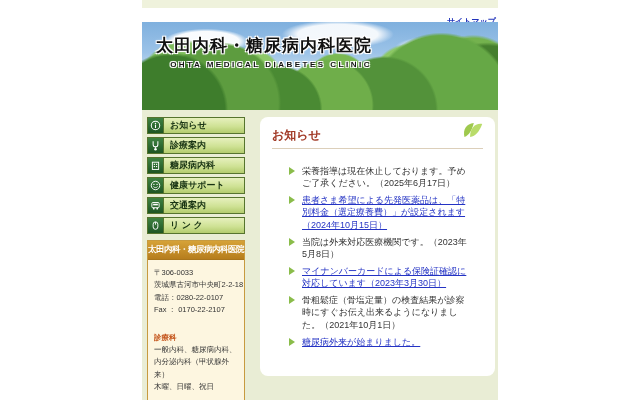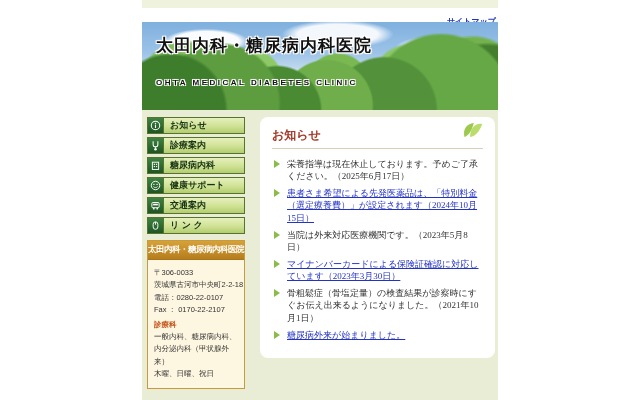--- a/index.html
+++ b/index.html
@@ -23,50 +23,50 @@
       radial-gradient(circle at 55% 72%, #7ab952 0 15%, rgba(0,0,0,0) 16%),
       radial-gradient(circle at 75% 68%, #8cc765 0 13%, rgba(0,0,0,0) 14%),
       radial-gradient(circle at 93% 72%, #74b24e 0 14%, rgba(0,0,0,0) 15%),
       radial-gradient(ellipse 60px 18px at 18% 22%, rgba(255,255,255,.95) 0 55%, rgba(255,255,255,0) 70%),
       radial-gradient(ellipse 80px 20px at 55% 14%, rgba(255,255,255,.9) 0 50%, rgba(255,255,255,0) 70%),
       radial-gradient(ellipse 70px 16px at 85% 28%, rgba(255,255,255,.85) 0 50%, rgba(255,255,255,0) 70%),
       linear-gradient(180deg,#7fb0de 0%,#9cc3e8 35%,#cfe2ef 60%,#bcd8c2 80%,#8fbf70 100%);}
   .header-text{position:absolute;left:14px;top:12px;}
   .header-title{font-size:17px;font-weight:bold;color:#111;letter-spacing:1px;
     text-shadow:-1px -1px 0 #fff,1px -1px 0 #fff,-1px 1px 0 #fff,1px 1px 0 #fff,0 0 3px #fff;}
-  .header-sub{font-size:8px;font-weight:bold;color:#111;letter-spacing:2.5px;margin-top:21px;
-    text-shadow:-1px -1px 0 #fff,1px -1px 0 #fff,-1px 1px 0 #fff,1px 1px 0 #fff,0 0 2px #fff;}
+  .header-sub{font-size:8px;font-weight:bold;color:#111;letter-spacing:2.5px;margin-top:3px;
+    text-shadow:-1px -1px 0 #fff,1px -1px 0 #fff,-1px 1px 0 #fff,1px 1px 0 #fff,0 0 2px #fff;text-align:right;}
   
   .content{background:#e9edd5;min-height:292px;padding:7px 3px 10px 5px;box-sizing:border-box;
     display:flex;align-items:flex-start;}
   .sidebar{width:98px;flex:0 0 98px;}
   .menu-item{display:flex;align-items:stretch;height:15px;margin-bottom:3px;
     border:1px solid #56742e;background:linear-gradient(180deg,#e6f0bd 0%,#cfe295 55%,#b3cc6e 100%);
     cursor:pointer;}
   .menu-icon{width:15px;flex:0 0 15px;background:linear-gradient(180deg,#3f8241 0%,#1e5523 100%);
     border-right:1px solid #56742e;display:flex;align-items:center;justify-content:center;}
   .menu-icon svg{width:11px;height:11px;display:block;}
   .menu-label{font-size:9px;font-weight:bold;color:#183313;display:flex;align-items:center;
     padding-left:6px;}
   
   .info-box{margin-top:6px;border:1px solid #c79a3e;background:#fdf6e0;}
   .info-head{background:linear-gradient(180deg,#d6a238 0%,#b67d1d 100%);color:#fff;
     font-size:8.5px;font-weight:bold;text-align:center;padding:3px 0;letter-spacing:-0.5px;
     border-bottom:1px solid #a8751c;}
   .info-body{padding:7px 5px 8px 6px;font-size:7.5px;color:#333;line-height:1.65;}
   .info-line{white-space:nowrap;}
-  .info-label{color:#c4541a;font-weight:bold;margin-top:2px;}
+  .info-label{color:#c4541a;font-weight:bold;margin-top:15px;}
   
   .main{flex:1;margin-left:15px;}
   .panel{background:#fff;border-radius:8px;padding:10px 12px 12px 12px;position:relative;}
   .panel-head{font-size:12px;font-weight:bold;padding-bottom:4px;margin-bottom:9px;
     border-bottom:1px solid #dccfba;position:relative;}
   .head-news{color:#a23b28;}
   .leaf{position:absolute;right:-2px;top:-7px;}
-  .news-list{list-style:none;margin:1px;padding:0;font-family:Liberation Serif, serif;}
+  .news-list{list-style:none;margin:16px;padding:0;}
   .news-item{position:relative;padding-left:14px;font-size:9px;line-height:1.35;color:#333;
     margin-bottom:5px;}
   .bullet{position:absolute;left:1px;top:2px;width:0;height:0;
     border-left:6px solid #8abc4a;border-top:4px solid rgba(0,0,0,0);border-bottom:4px solid rgba(0,0,0,0);}
   .news-item a{color:#2433c4;text-decoration:underline;cursor:pointer;}
 </style>
 </head>
 <body>
 
 <div class="page">

